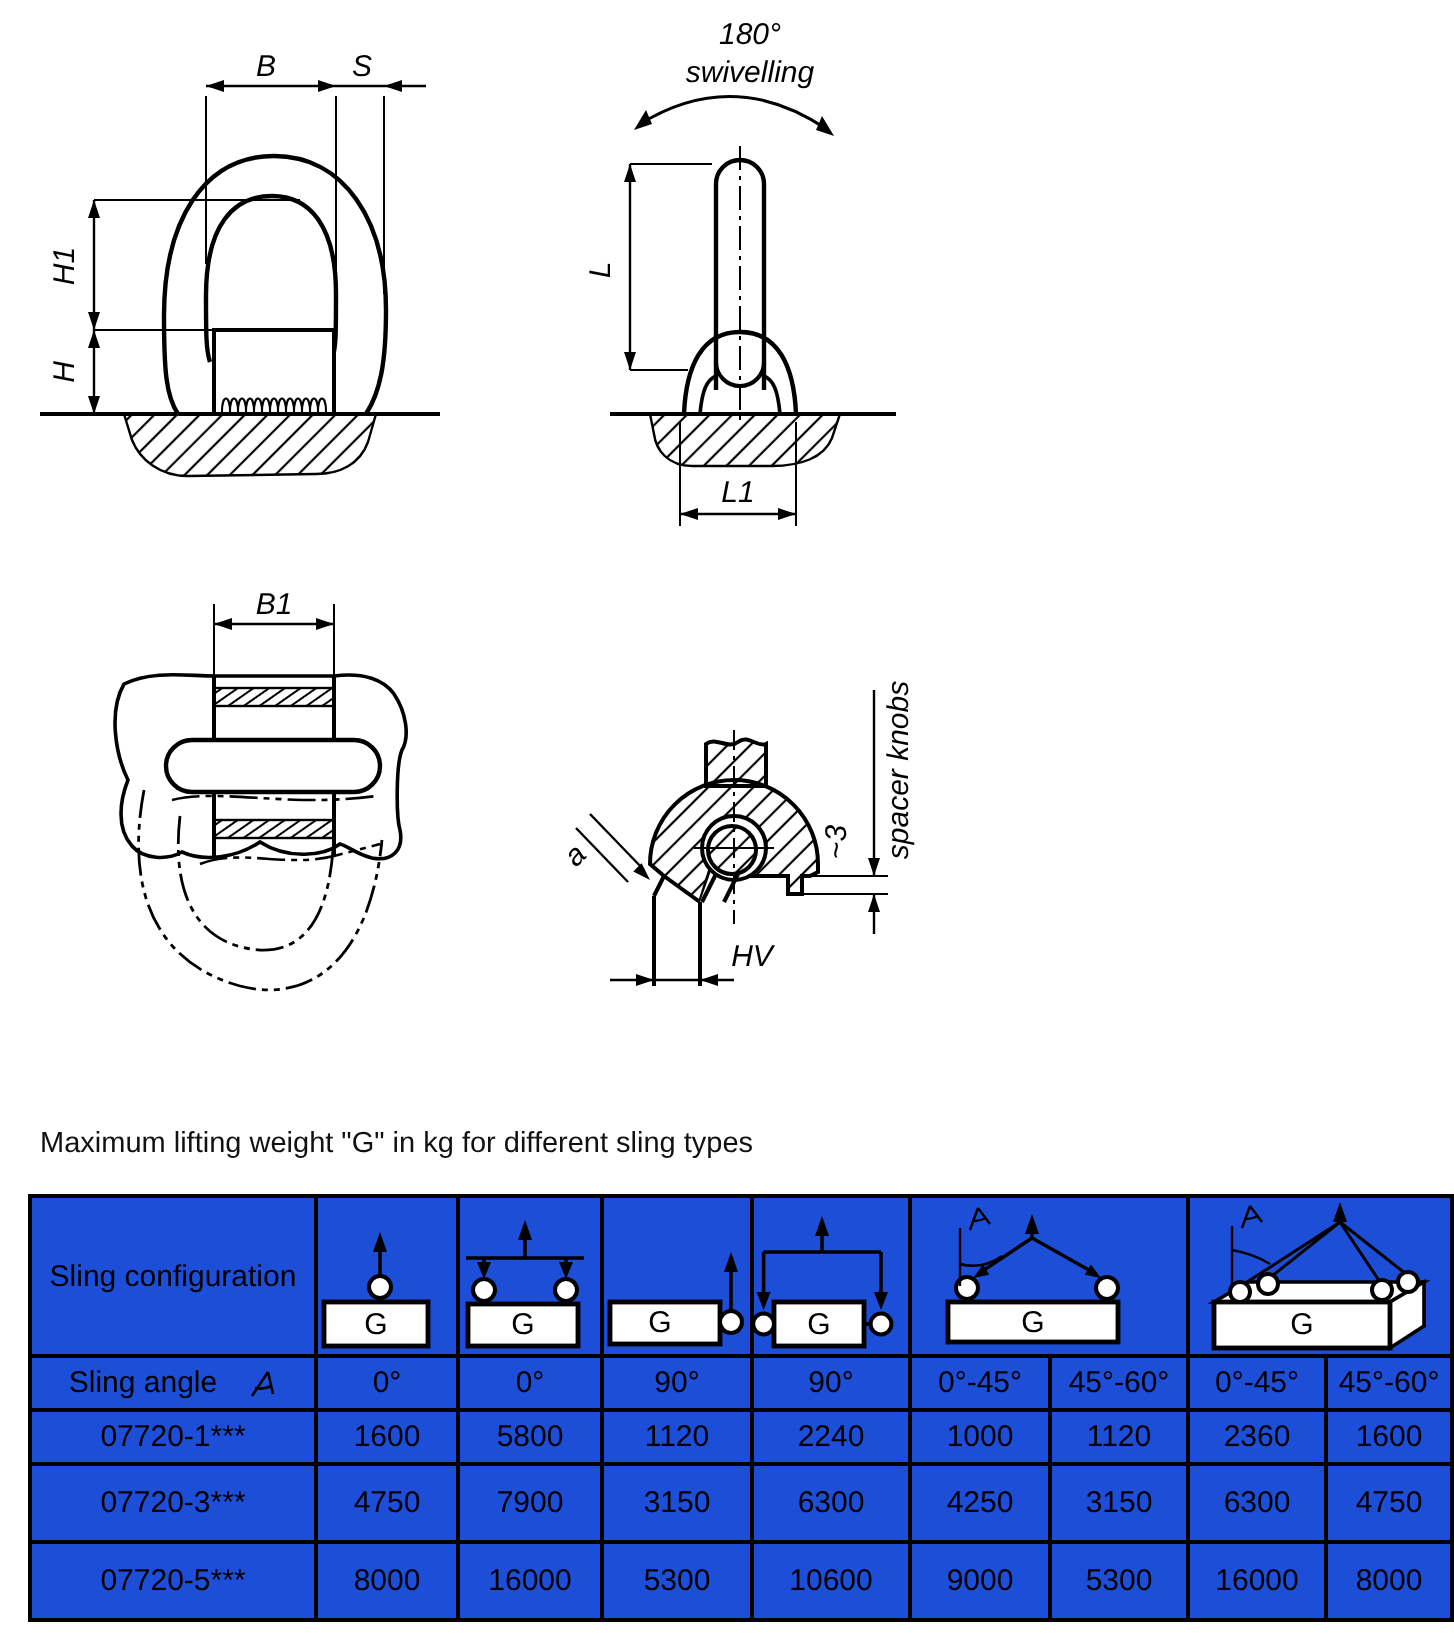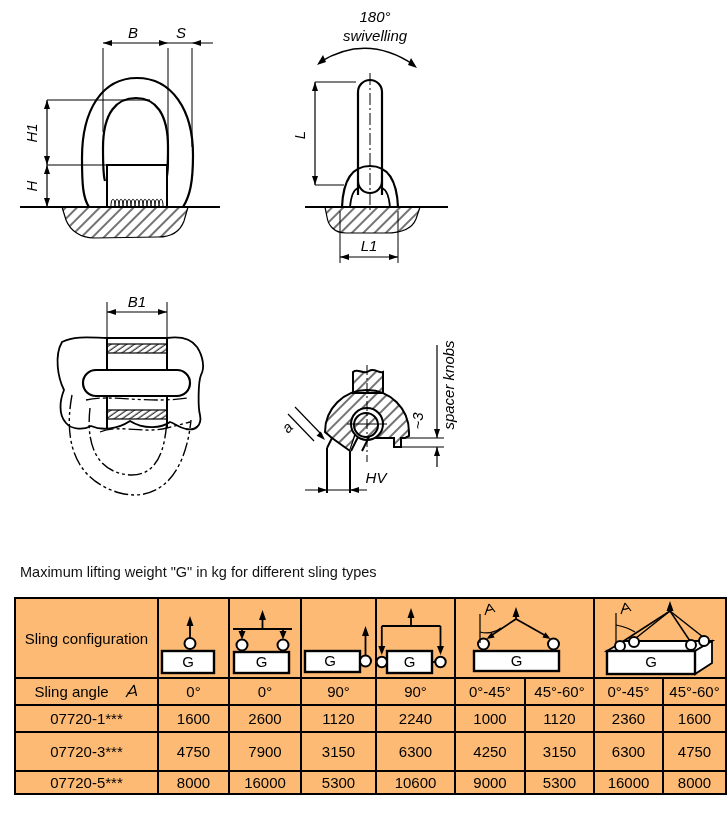--- a/index.html
+++ b/index.html
@@ -2,27 +2,27 @@
 <html><head>
 <meta charset="utf-8">
 <style>
   html,body{margin:0;padding:0;background:#fff;}
   body{width:727px;height:826px;font-family:"Liberation Sans",sans-serif;color:#000;}
   .canvas{position:relative;width:727px;height:826px;background:#fff;overflow:hidden;}
   .drawing{position:absolute;}
   svg text{font-family:"Liberation Sans",sans-serif;font-style:italic;font-size:15px;fill:#000;}
   svg text.upright{font-style:normal;}
   .title{position:absolute;left:20px;top:564px;font-size:14.5px;color:#111;}
-  table.spec{position:absolute;left:14px;top:597px;border-collapse:collapse;table-layout:fixed;background:#fdba74;}
+  table.spec{position:absolute;left:14px;top:597px;border-collapse:collapse;table-layout:fixed;background:#1d4ed8;}
   table.spec{border:2.5px solid #000;}
   table.spec td{border:2px solid #000;text-align:center;vertical-align:middle;font-size:15px;padding:0;overflow:hidden;}
   td.pict{vertical-align:bottom;}
   td.pict svg{display:block;margin:0 auto;}
   .cfg{font-size:15px;}
-  .anglecell{display:inline-flex;align-items:flex-start;gap:14px;}
+  .anglecell{display:inline-flex;align-items:flex-end;gap:14px;}
 </style>
 </head>
 <body>
 
 <div class="canvas">
 
 <svg width="0" height="0" style="position:absolute">
   <defs>
     <pattern id="h45" width="8" height="8" patternUnits="userSpaceOnUse" patternTransform="rotate(45)">
       <line x1="4" y1="0" x2="4" y2="8" stroke="#000" stroke-width="1.1"></line>
@@ -265,40 +265,40 @@
     <td>90°</td>
     <td>90°</td>
     <td>0°-45°</td>
     <td>45°-60°</td>
     <td>0°-45°</td>
     <td>45°-60°</td>
   </tr>
   <tr style="height:27px">
     <td>07720-1***</td>
     <td>1600</td>
-    <td>2600</td>
+    <td>5800</td>
     <td>1120</td>
     <td>2240</td>
     <td>1000</td>
     <td>1120</td>
     <td>2360</td>
     <td>1600</td>
   </tr>
   <tr style="height:39px">
     <td>07720-3***</td>
     <td>4750</td>
     <td>7900</td>
     <td>3150</td>
     <td>6300</td>
     <td>4250</td>
     <td>3150</td>
     <td>6300</td>
     <td>4750</td>
   </tr>
-  <tr style="height:23px">
+  <tr style="height:39px">
     <td>07720-5***</td>
     <td>8000</td>
     <td>16000</td>
     <td>5300</td>
     <td>10600</td>
     <td>9000</td>
     <td>5300</td>
     <td>16000</td>
     <td>8000</td>
   </tr>

